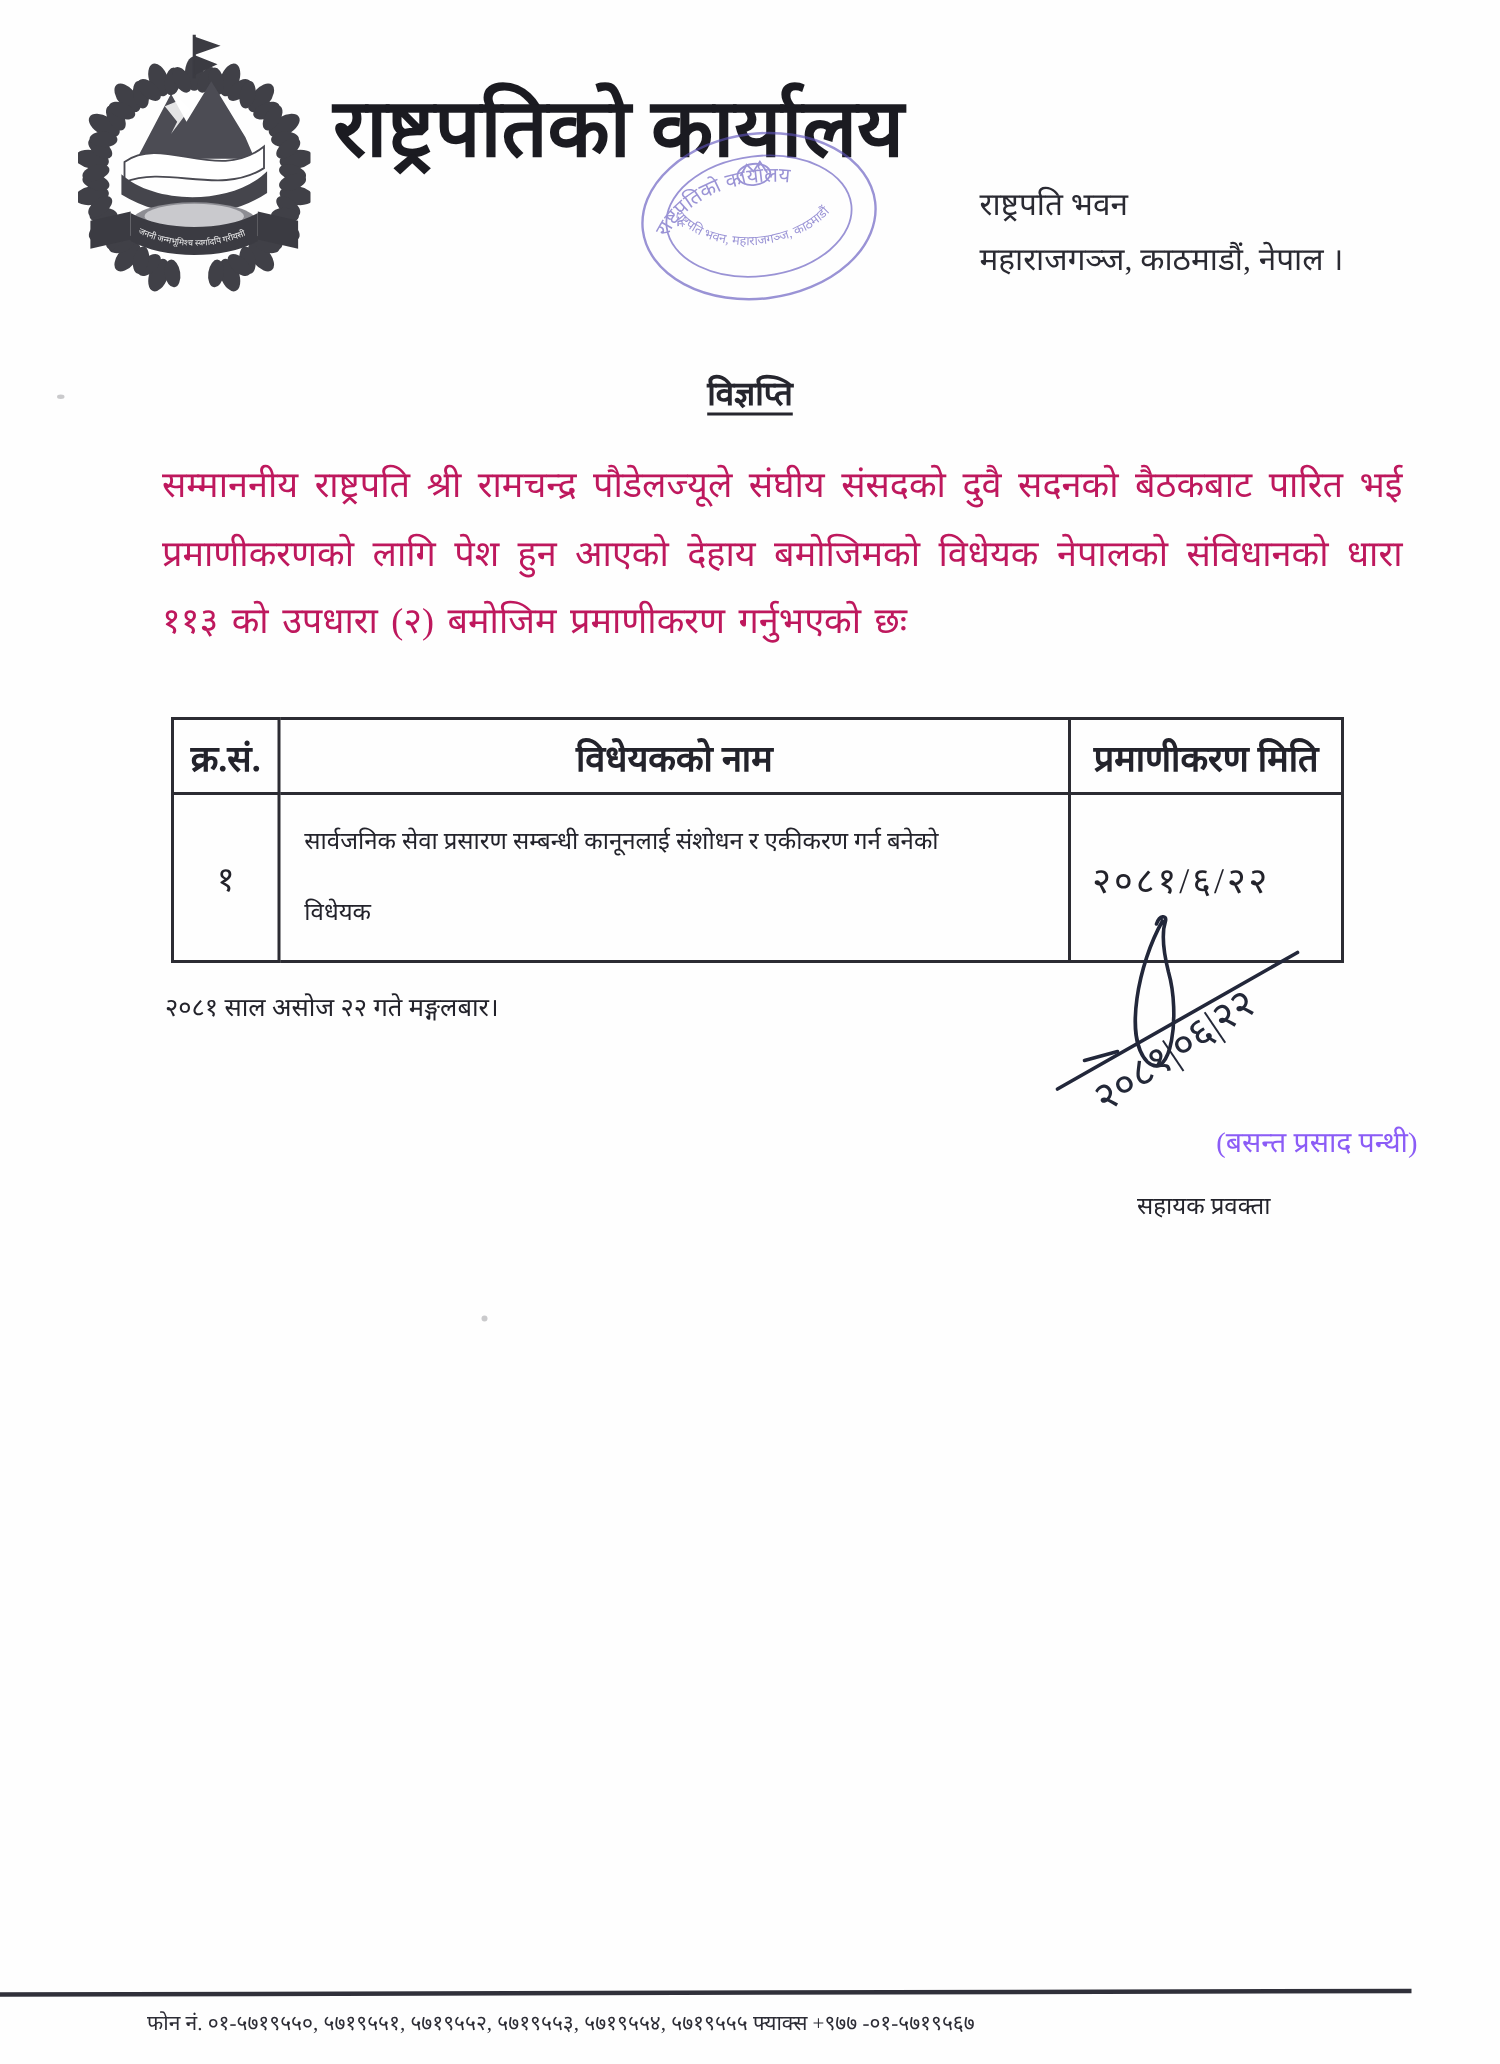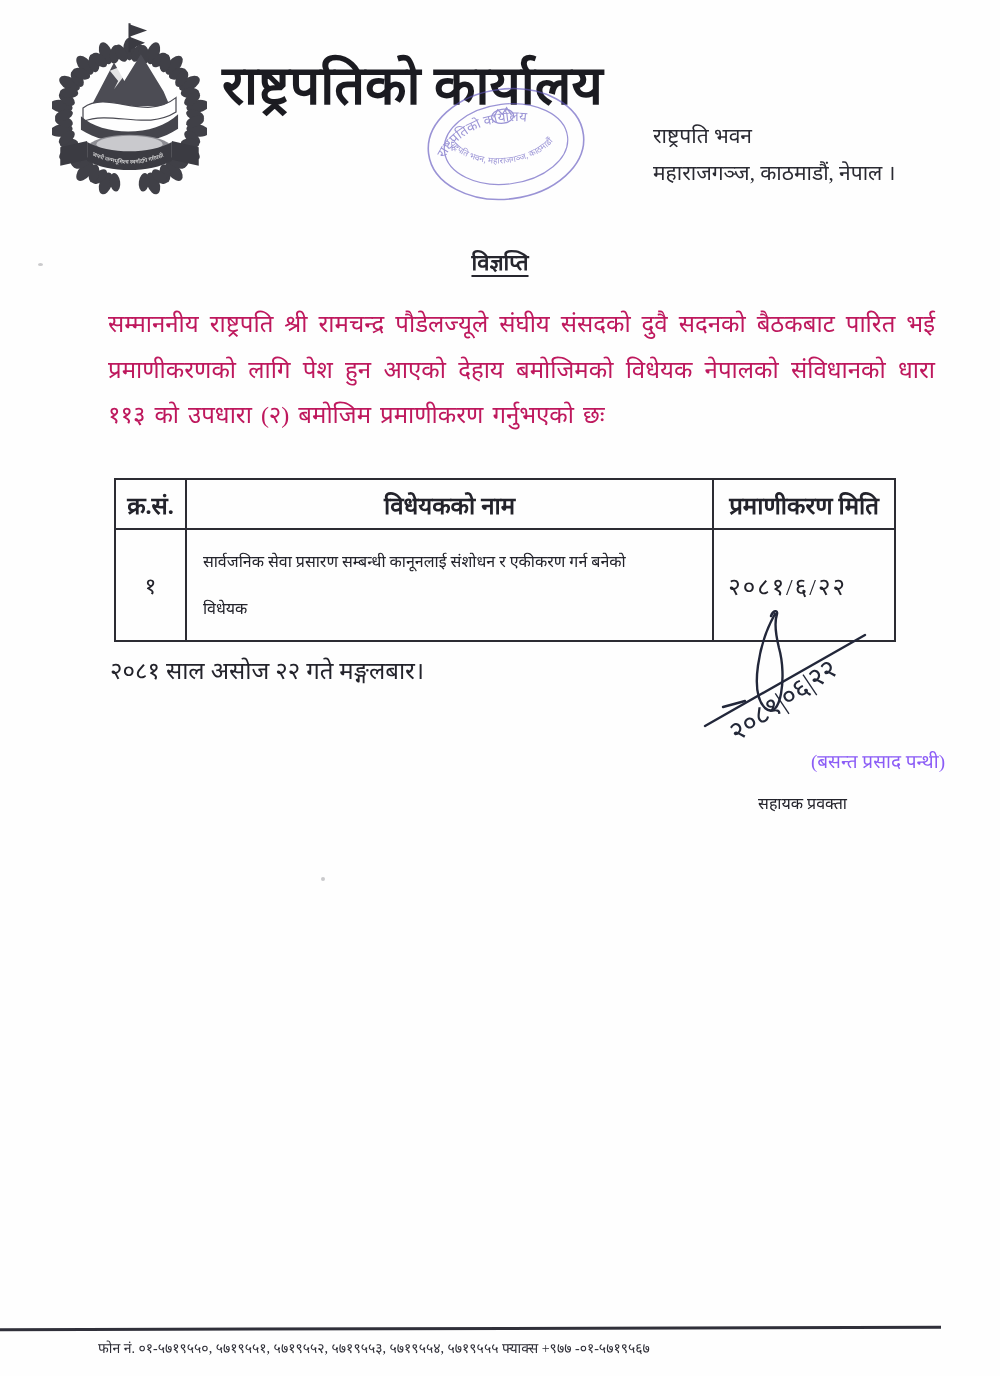--- a/index.html
+++ b/index.html
@@ -42,21 +42,21 @@
   .bill-table th, .bill-table td { border:2.5px solid #2c2c33; }
   .bill-table th { font-size:24px; font-weight:600; height:50px; text-align:center; }
   .bill-table td { vertical-align:middle; }
   .col-sn  { width:71px; }
   .col-name{ width:529px; }
   .col-date{ width:182px; }
   .cell-sn { text-align:center; font-size:23px; height:112px; }
   .cell-name { font-size:16px; line-height:47px; padding:6px 40px 6px 16px; }
   .cell-date { font-size:24px; padding-left:14px; letter-spacing:2px; white-space:nowrap; }
   
-  .dateline { position:absolute; left:110px; top:650px; font-size:24px; line-height:43px; color:#23232b; }
+  .dateline { position:absolute; left:110px; top:650px; font-size:17px; line-height:43px; color:#23232b; }
   
   .signature-svg { position:absolute; left:693px; top:608px; width:205px; height:142px; }
   .sig-name { position:absolute; left:660px; top:748px; width:285px; text-align:right; font-size:19px; color:#8b5cf6; }
   .sig-role { position:absolute; left:660px; top:792px; width:285px; text-align:center; font-size:16px; color:#23232b; }
   
   .footer-rule { position:absolute; left:0px; top:1327px; width:941px; height:3px; background:#30303a; transform:rotate(-0.15deg); }
   .footer-contact { position:absolute; left:98px; top:1338px; width:860px; font-size:14px; color:#2c2c35; white-space:nowrap; }
   
   .speck { position:absolute; background:#8b8b90; border-radius:50%; opacity:.45; }
   .sp1 { left:321px; top:877px; width:4px; height:4px; }

